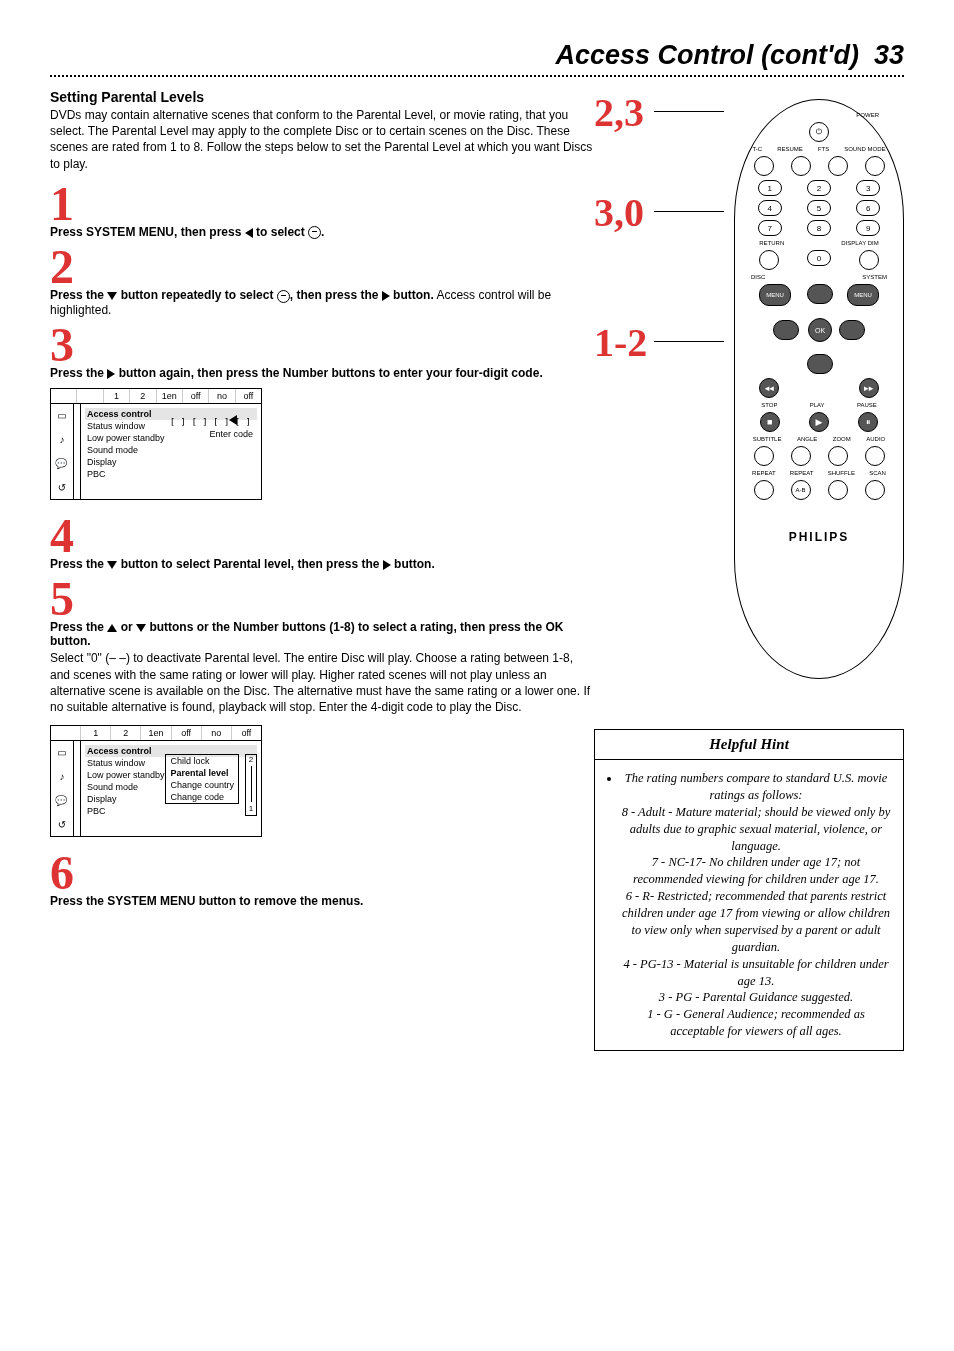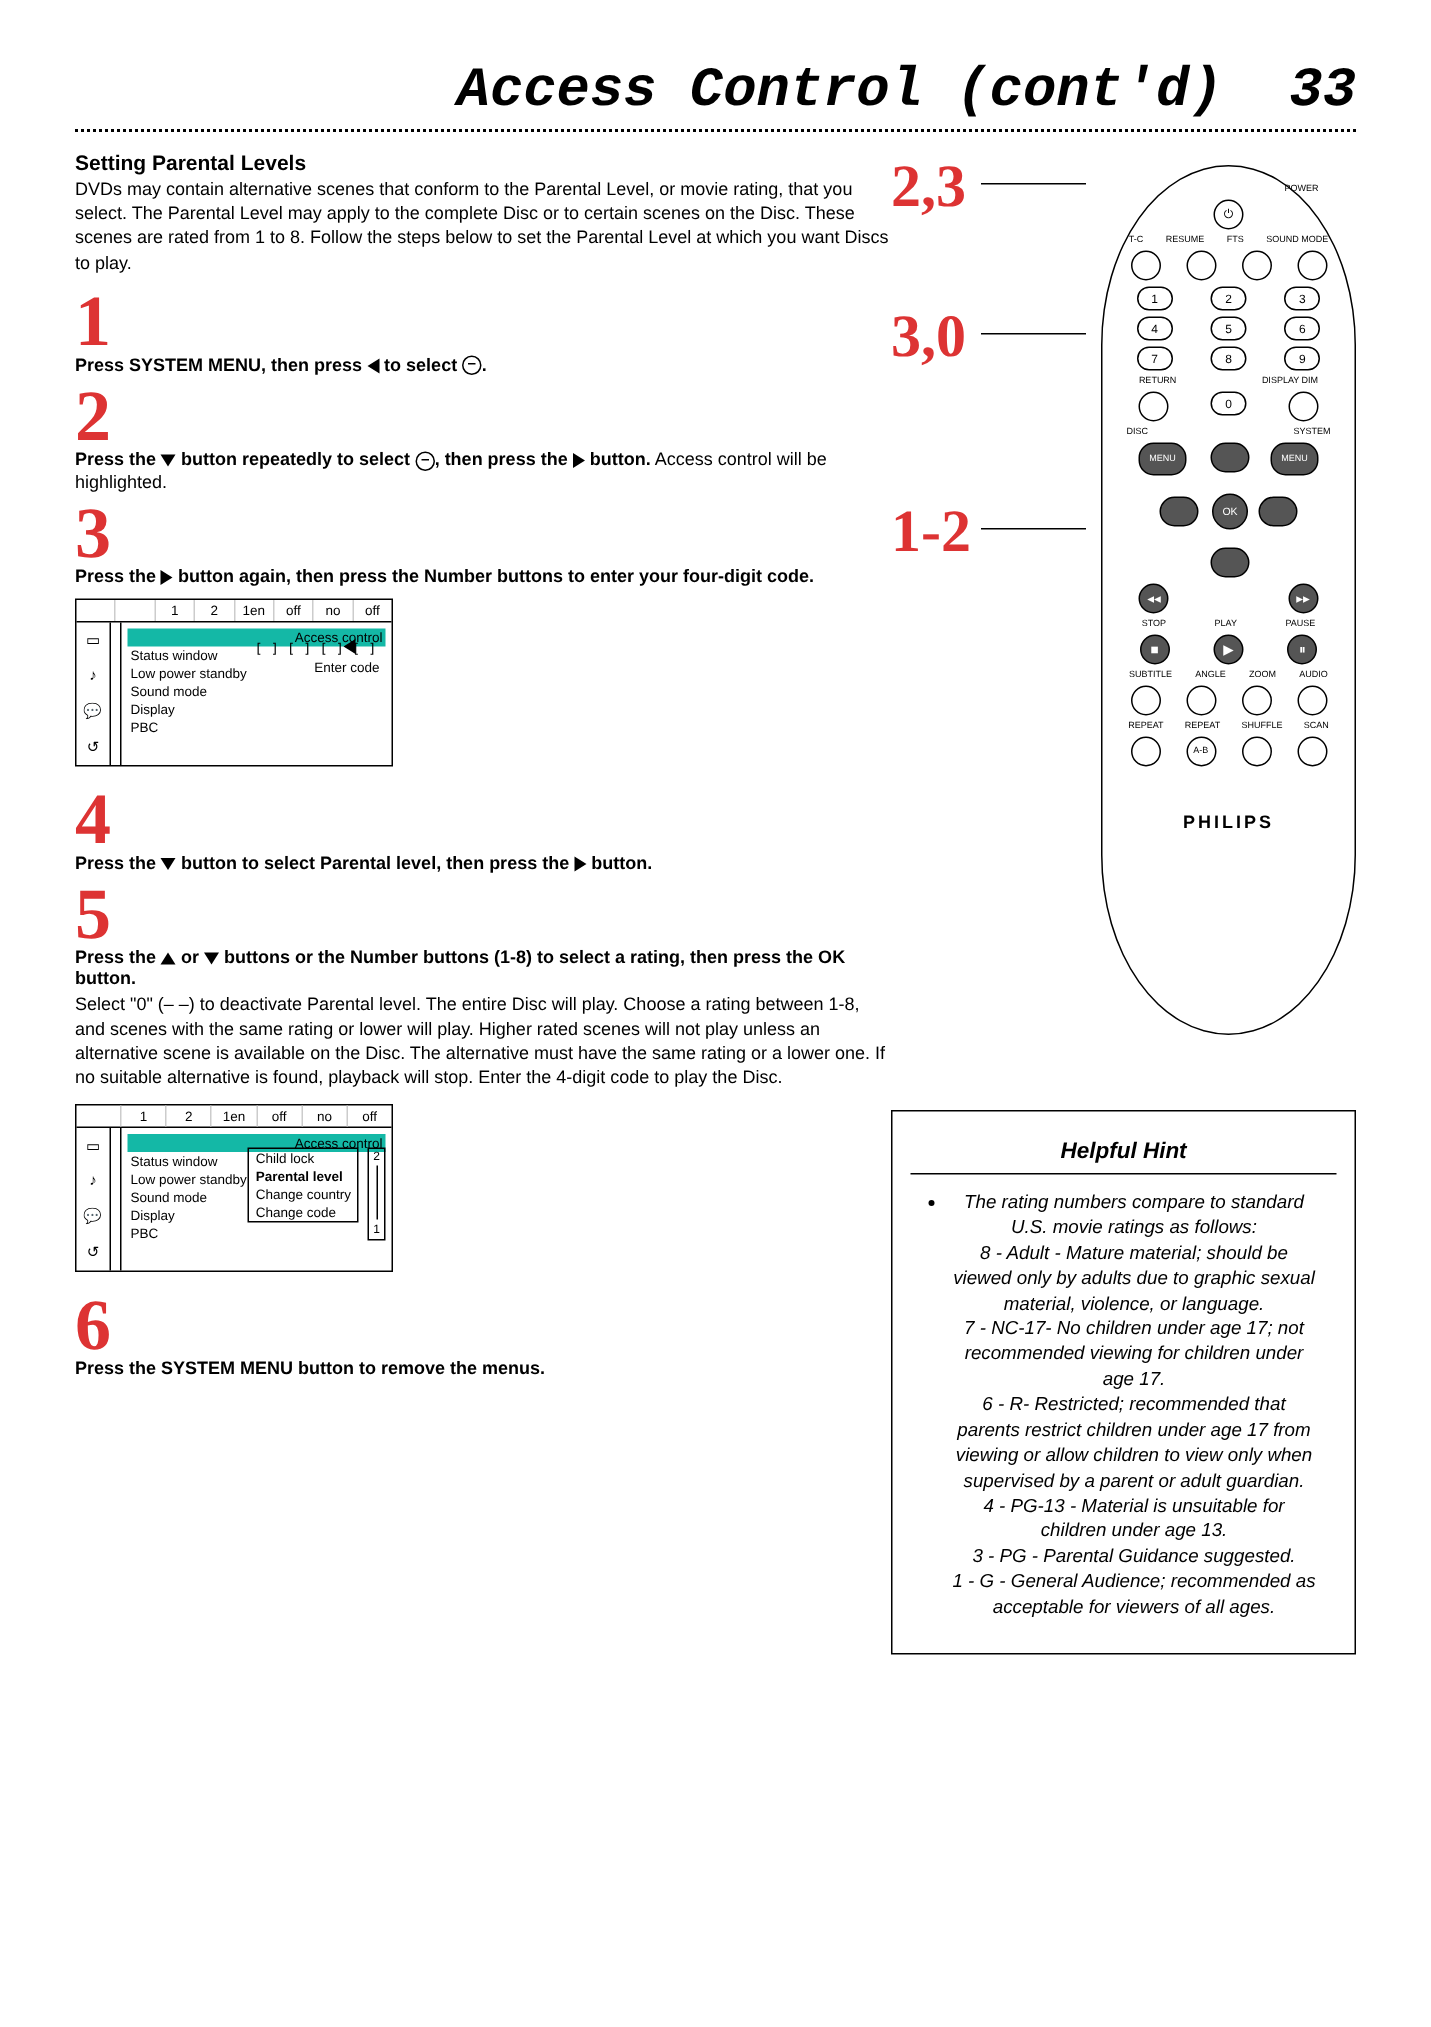--- a/index.html
+++ b/index.html
@@ -8,23 +8,23 @@
     font-family: Arial, Helvetica, sans-serif;
     font-size: 12px;
     color: #000;
     width: 854px;
     background: #fff;
   }
   .page-title {
     text-align: right;
     font-style: italic;
     font-weight: bold;
-    font-size: 37px;
+    font-size: 27px;
     margin: 0 0 4px 0;
-    font-family: Liberation Mono, monospace;
+    font-family: Liberation Sans, sans-serif;
   }
   .dotted-rule {
     border: none;
     border-top: 2px dotted #000;
     margin: 0 0 12px 0;
   }
   .cols {
     display: flex;
   }
   .left-col { flex: 1 1 520px; }
@@ -65,21 +65,21 @@
     font-size:9px; position:relative;
   }
   .osd-top { display:flex; border-bottom:1px solid #000; }
   .osd-top .cell { flex:1; text-align:center; padding:2px 0; border-right:1px solid #ccc;}
   .osd-top .cell:last-child{border-right:none;}
   .osd-body{ display:flex; height:95px;}
   .osd-ic-col{ width:22px; border-right:1px solid #000; display:flex; flex-direction:column; justify-content:space-around; align-items:center; font-size:10px;}
   .osd-gap{ width:6px; border-right:1px solid #000;}
   .osd-list{ flex:1; padding:4px 4px; }
   .osd-list div{ padding:1px 2px; }
-  .osd-hi{ font-weight:normal; background:#14b8a6;text-align:right;}
+  .osd-hi{ font-weight:bold; background:#e5e5e5;}
   .osd-sub{ position:absolute; top:28px; right:20px; border:1px solid #000; font-size:9px; }
   .osd-sub div{ padding:1px 4px;}
   .osd-sub .hi{ font-weight:bold;}
   .osd-scale{ position:absolute; right:4px; top:28px; width:10px; height:60px; border:1px solid #000; font-size:8px; text-align:center;}
   .osd-code{ position:absolute; right:8px; top:40px; font-size:9px;}
   .osd-slots{ position:absolute; right:10px; top:28px; font-family:monospace; font-size:9px;}
   .osd-arrow{ position:absolute; left:178px; top:26px; }
 
   
   .remote-wrap { position:relative; height:600px; }
@@ -136,22 +136,22 @@
   .dpad .down .tri{border-top-color:#fff; border-bottom:none;border-left-color:transparent;border-right-color:transparent;}
   .dpad .left .tri{border-right-color:#fff; border-left:none;border-top-color:transparent;border-bottom-color:transparent;}
   .dpad .right .tri{border-left-color:#fff; border-right:none;border-top-color:transparent;border-bottom-color:transparent;}
   .brand{ font-weight:bold; letter-spacing:2px; font-size:12px; margin-top:30px;}
   .disc-sys{display:flex;justify-content:space-between;font-size:6px;padding:0 6px;}
   .transport .rcirc{background:#555;}
   .transport .rcirc span{color:#fff;font-size:9px;}
 
   
   .hint-box{
-    border:1px solid #000; margin-top:40px; padding:12px;
-    font-style:italic; font-family: Liberation Sans, sans-serif;
+    border:1px solid #000; margin-top:40px; padding:0;
+    font-style:italic; font-family: Liberation Serif, serif;
   }
   .hint-title{
     text-align:center; font-weight:bold; padding:6px 0; border-bottom:1px solid #000;
     font-size:15px;
   }
   .hint-body{ padding:10px 12px; font-size:12.5px; line-height:1.35;text-align:center;}
   .hint-body ul{margin:0;padding-left:14px;}
 </style>
 </head>
 <body>

